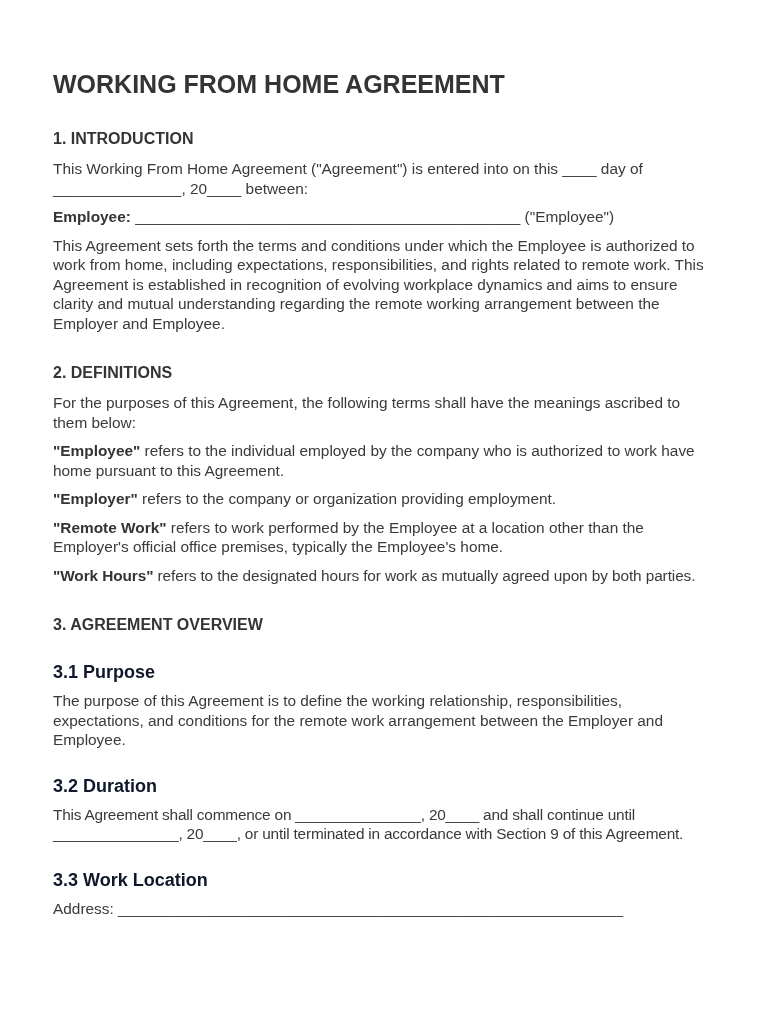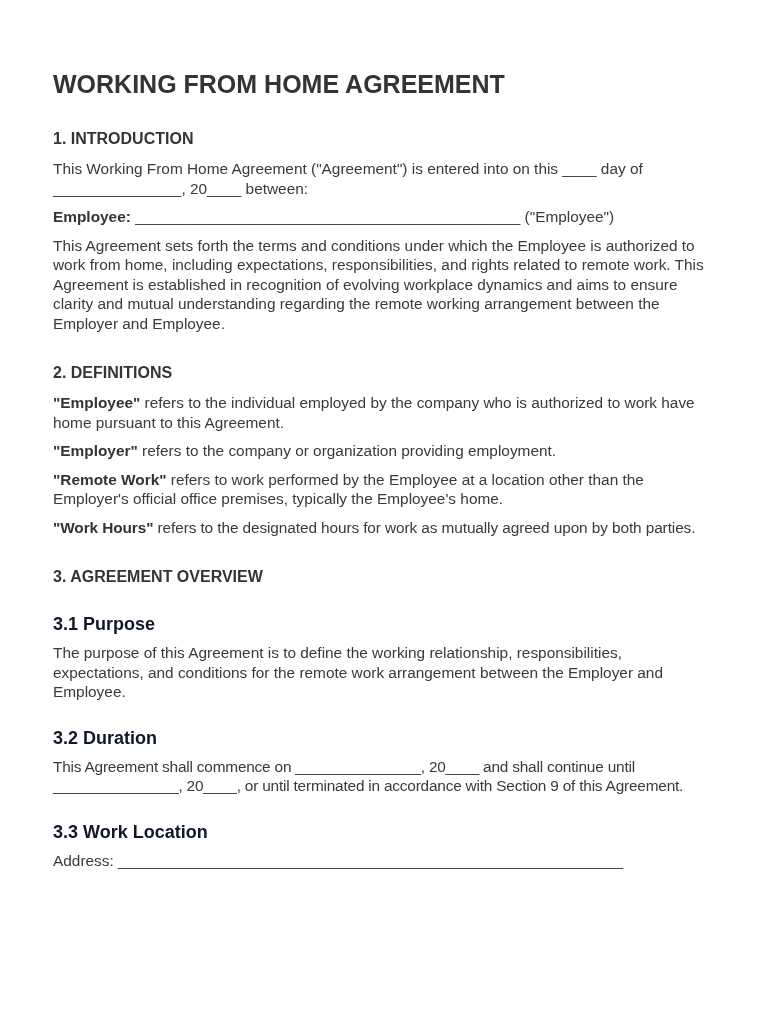--- a/index.html
+++ b/index.html
@@ -57,20 +57,21 @@
 
   <p>This Working From Home Agreement ("Agreement") is entered into on this ____ day of _______________, 20____ between:</p>
 
 
   <p class="party-line"><strong>Employee:</strong> <span class="blank">_____________________________________________</span> <span>("Employee")</span></p>
 
   <p>This Agreement sets forth the terms and conditions under which the Employee is authorized to work from home, including expectations, responsibilities, and rights related to remote work. This Agreement is established in recognition of evolving workplace dynamics and aims to ensure clarity and mutual understanding regarding the remote working arrangement between the Employer and Employee.</p>
 
   <h2>2. DEFINITIONS</h2>
 
+  <p>For the purposes of this Agreement, the following terms shall have the meanings ascribed to them below:</p>
 
   <p class="def"><strong>"Employee"</strong> <span>refers to the individual employed by the company who is authorized to work have home pursuant to this Agreement.</span></p>
 
   <p class="def"><strong>"Employer"</strong> <span>refers to the company or organization providing employment.</span></p>
 
   <p class="def"><strong>"Remote Work"</strong> <span>refers to work performed by the Employee at a location other than the Employer's official office premises, typically the Employee's home.</span></p>
 
   <p class="def ls-snug"><strong>"Work Hours"</strong> <span>refers to the designated hours for work as mutually agreed upon by both parties.</span></p>
 
   <h2>3. AGREEMENT OVERVIEW</h2>

